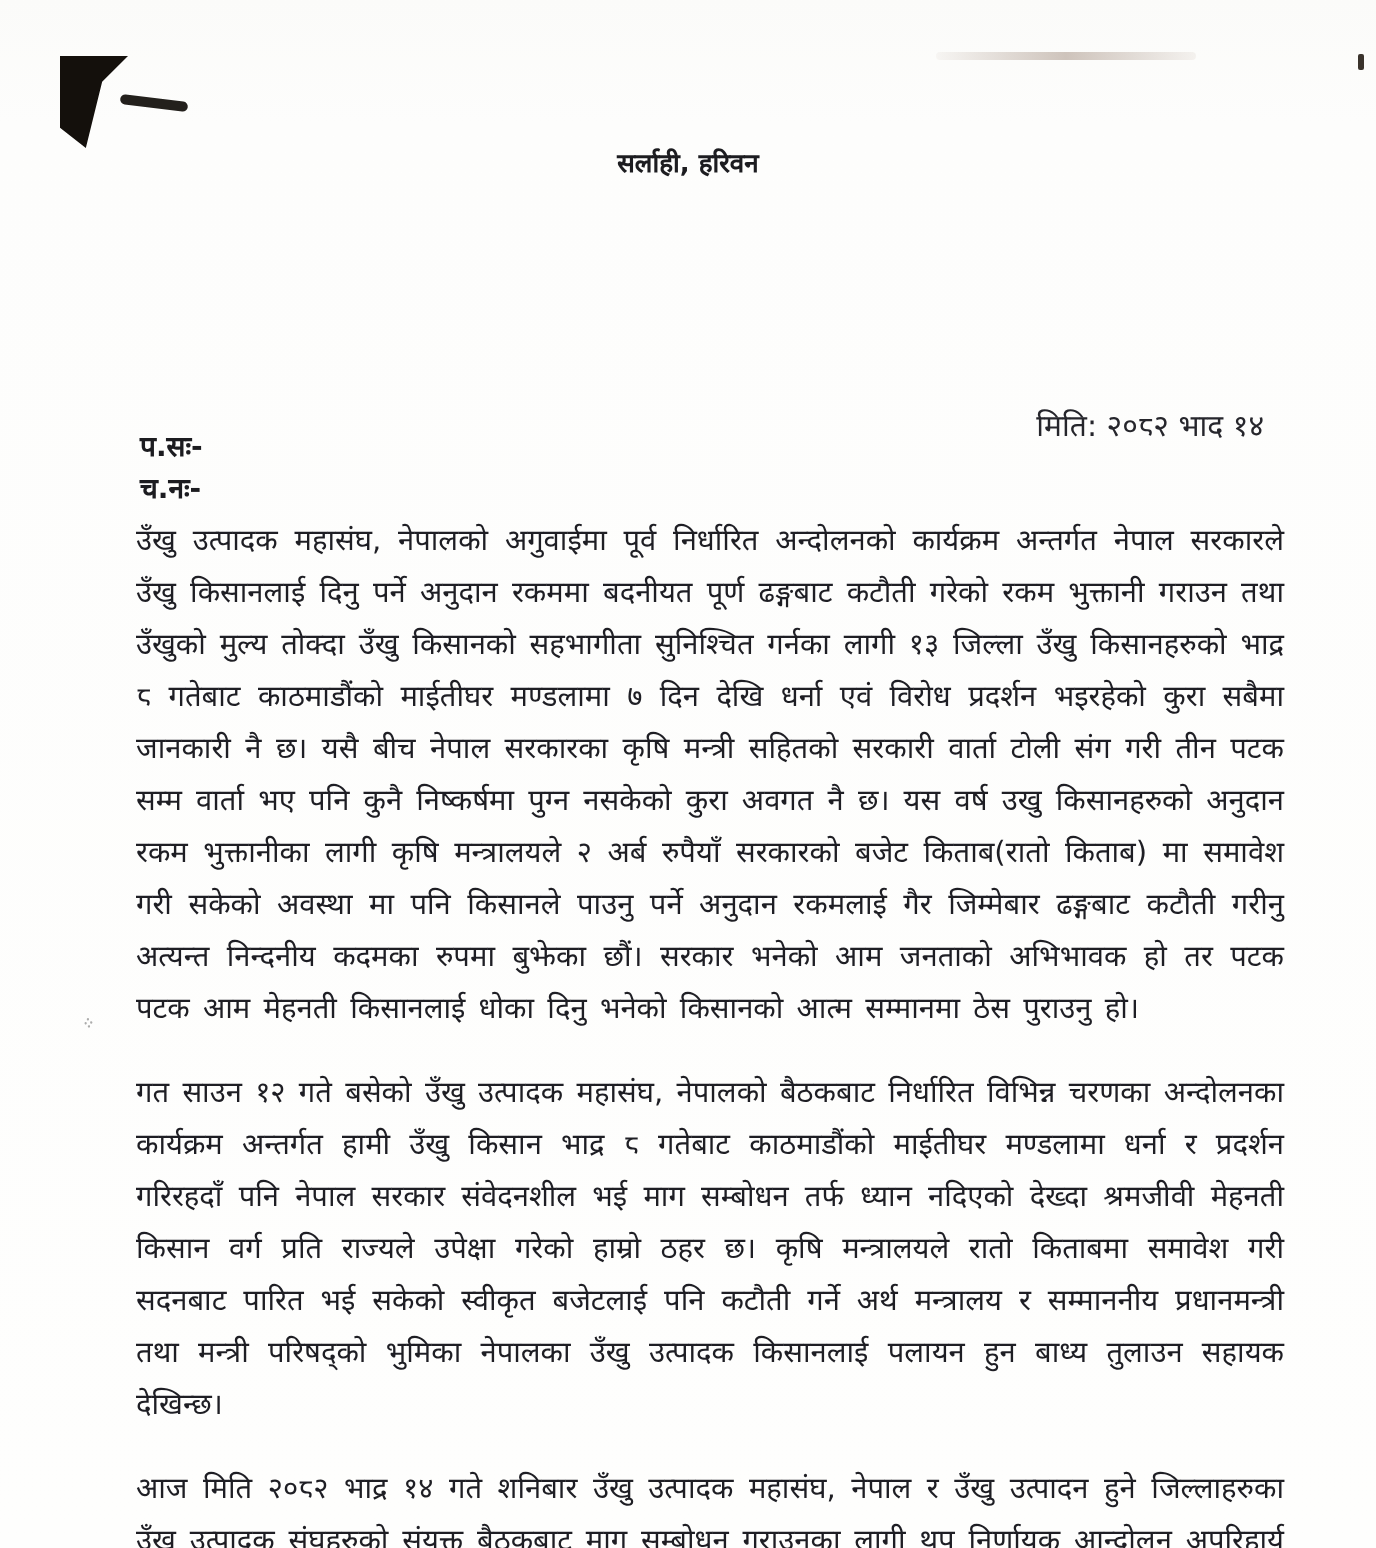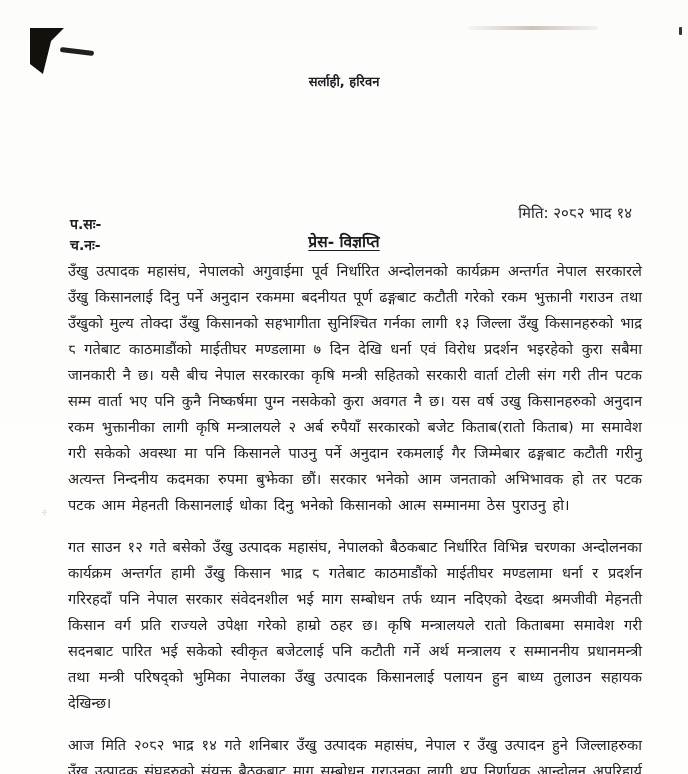--- a/index.html
+++ b/index.html
@@ -160,21 +160,20 @@
     <div class="location-line">सर्लाही, हरिवन</div>
   </div>
 
   <div class="ref-block">
     <div>प.सः-</div>
     <div>च.नः-</div>
   </div>
 
   <div class="date-line">मिति: २०८२ भाद १४</div>
 
-  <div class="press-heading">प्रेस- विज्ञप्ति</div>
 
   <div class="body-text">
     <p>उँखु उत्पादक महासंघ, नेपालको अगुवाईमा पूर्व निर्धारित अन्दोलनको कार्यक्रम अन्तर्गत नेपाल सरकारले उँखु किसानलाई दिनु पर्ने अनुदान रकममा बदनीयत पूर्ण ढङ्गबाट कटौती गरेको रकम भुक्तानी गराउन तथा उँखुको मुल्य तोक्दा उँखु किसानको सहभागीता सुनिश्चित गर्नका लागी १३ जिल्ला उँखु किसानहरुको भाद्र ८ गतेबाट काठमाडौंको माईतीघर मण्डलामा ७ दिन देखि धर्ना एवं विरोध प्रदर्शन भइरहेको कुरा सबैमा जानकारी नै छ। यसै बीच नेपाल सरकारका कृषि मन्त्री सहितको सरकारी वार्ता टोली संग गरी तीन पटक सम्म वार्ता भए पनि कुनै निष्कर्षमा पुग्न नसकेको कुरा अवगत नै छ। यस वर्ष उखु किसानहरुको अनुदान रकम भुक्तानीका लागी कृषि मन्त्रालयले २ अर्ब रुपैयाँ सरकारको बजेट किताब(रातो किताब) मा समावेश गरी सकेको अवस्था मा पनि किसानले पाउनु पर्ने अनुदान रकमलाई गैर जिम्मेबार ढङ्गबाट कटौती गरीनु अत्यन्त निन्दनीय कदमका रुपमा बुझेका छौं। सरकार भनेको आम जनताको अभिभावक हो तर पटक पटक आम मेहनती किसानलाई धोका दिनु भनेको किसानको आत्म सम्मानमा ठेस पुराउनु हो।</p>
     <p>गत साउन १२ गते बसेको उँखु उत्पादक महासंघ, नेपालको बैठकबाट निर्धारित विभिन्न चरणका अन्दोलनका कार्यक्रम अन्तर्गत हामी उँखु किसान भाद्र ८ गतेबाट काठमाडौंको माईतीघर मण्डलामा धर्ना र प्रदर्शन गरिरहदाँ पनि नेपाल सरकार संवेदनशील भई माग सम्बोधन तर्फ ध्यान नदिएको देख्दा श्रमजीवी मेहनती किसान वर्ग प्रति राज्यले उपेक्षा गरेको हाम्रो ठहर छ। कृषि मन्त्रालयले रातो किताबमा समावेश गरी सदनबाट पारित भई सकेको स्वीकृत बजेटलाई पनि कटौती गर्ने अर्थ मन्त्रालय र सम्माननीय प्रधानमन्त्री तथा मन्त्री परिषद्को भुमिका नेपालका उँखु उत्पादक किसानलाई पलायन हुन बाध्य तुलाउन सहायक देखिन्छ।</p>
     <p>आज मिति २०८२ भाद्र १४ गते शनिबार उँखु उत्पादक महासंघ, नेपाल र उँखु उत्पादन हुने जिल्लाहरुका उँखु उत्पादक संघहरुको संयुक्त बैठकबाट माग सम्बोधन गराउनका लागी थप निर्णायक आन्दोलन अपरिहार्य रहेकोले सशक्त आन्दोलनका लागी सबै जिल्लाका उँखु किसानहरुको सक्रिय सहभागीतामा सर्लाहीको हरिवनमा मिति २०८२ भाद्र २५ गते बुधबारबाट अनिश्चितकालिन राष्ट्रीय राजमार्ग अवरुद्ध गर्ने सर्वसम्मत</p>
   </div>
 
 </div>
 
 </body></html>

